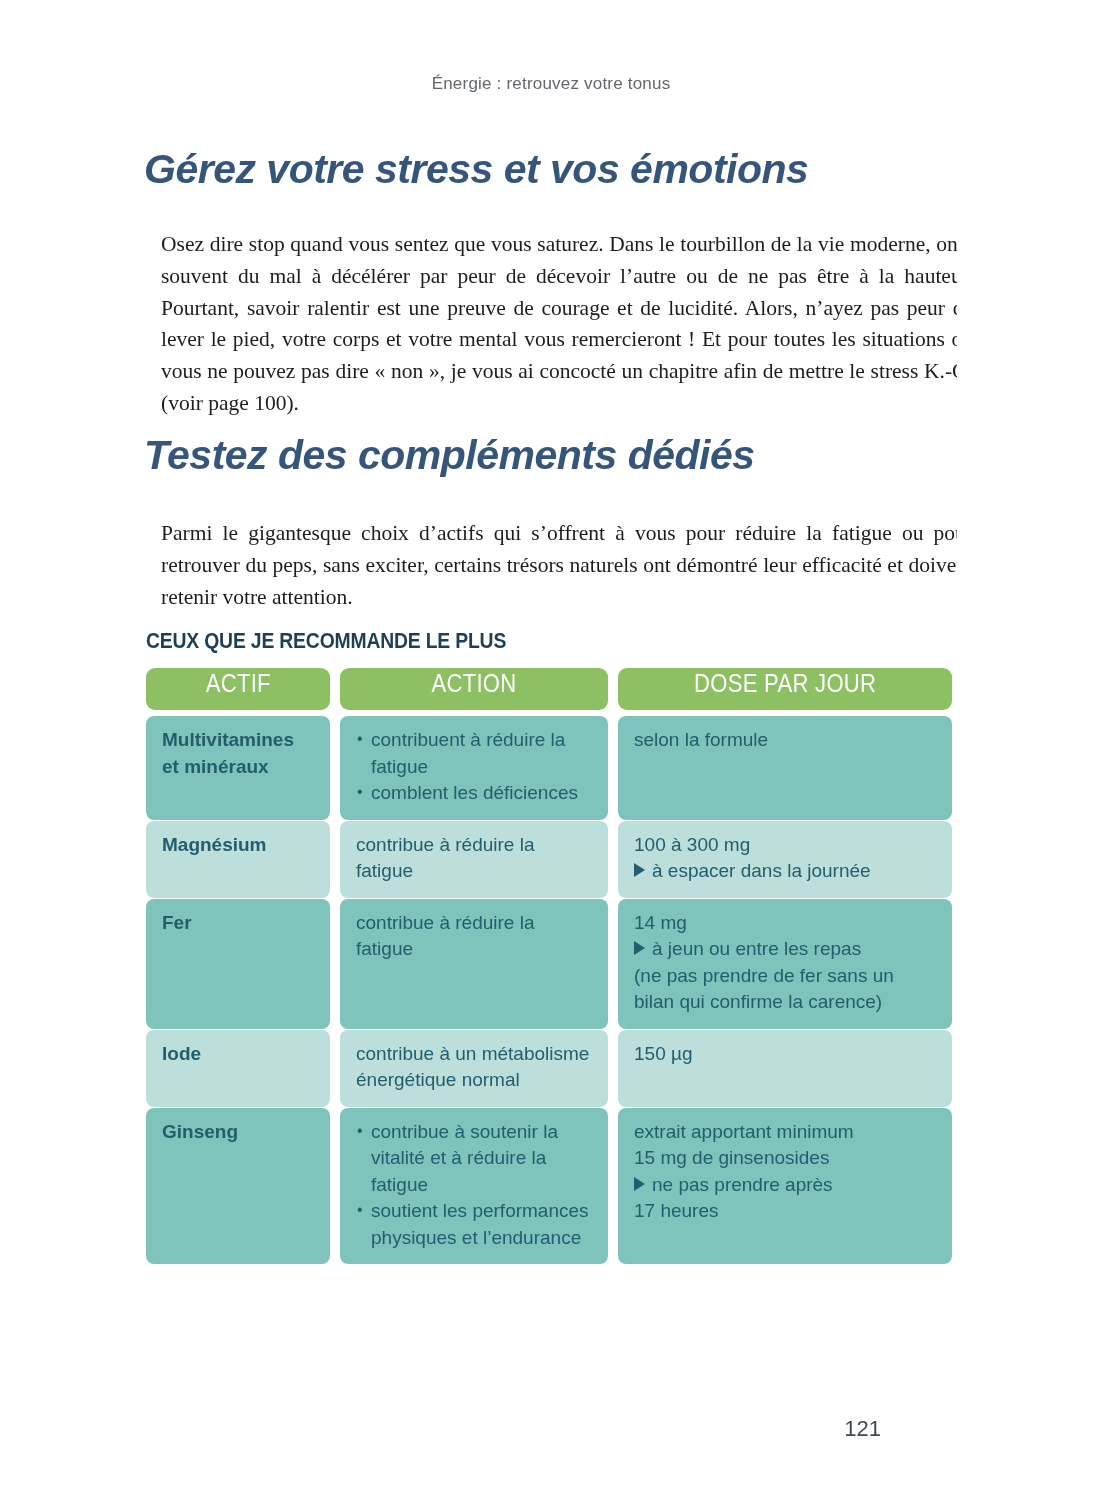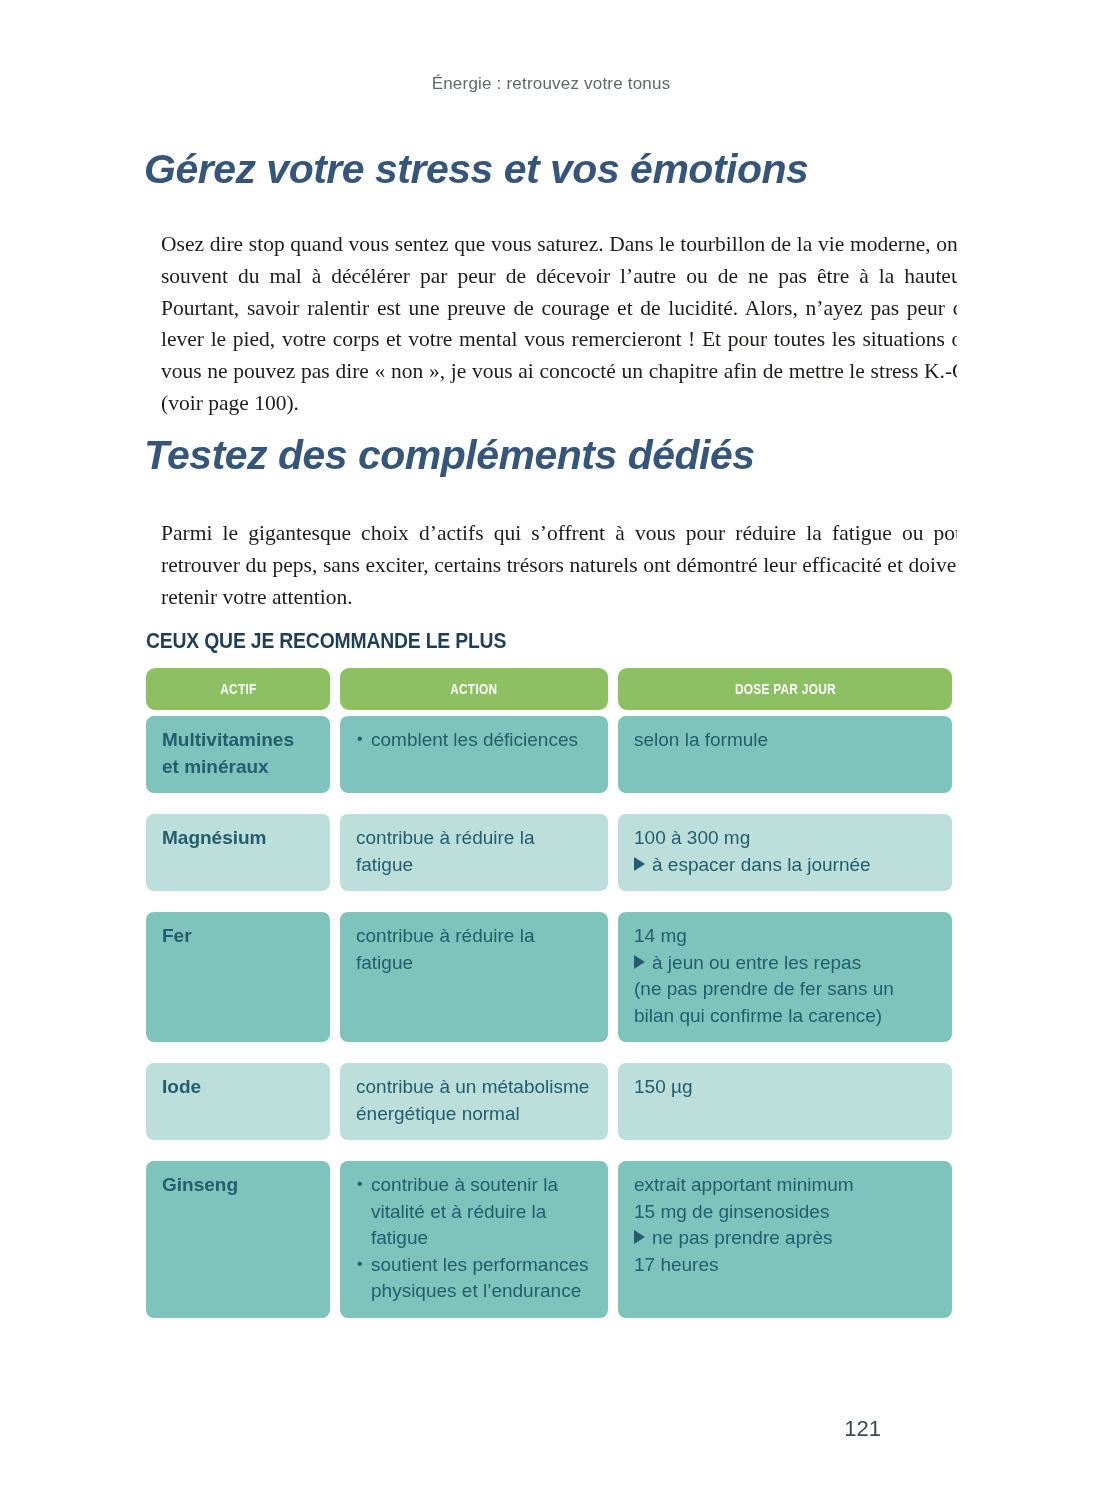--- a/index.html
+++ b/index.html
@@ -23,25 +23,25 @@
   #para-2 { top:503px; }
 
   .table-label { position:absolute; top:629px; left:146px;
     font-size:21.5px; font-weight:bold; letter-spacing:-0.2px;
     color:var(--label-navy,#1f3f57); transform:scaleX(0.9); transform-origin:left center;
     white-space:nowrap; }
 
   .supp-table { position:absolute; top:668px; left:146px; width:806px; }
   .thead, .trow { display:grid; grid-template-columns:184px 268px 334px; column-gap:10px; }
   .th { background:var(--header-green,#8cc063); color:#ffffff; border-radius:9px;
-    height:42px; display:flex; align-items:center; justify-content:center;
-    font-weight:bold; font-size:14px; letter-spacing:0.3px; }
+    height:42px; display:flex; justify-content:center;
+    font-weight:normal; font-size:26px; letter-spacing:0.3px; }
   .th span { transform:scaleX(0.85); white-space:nowrap; }
 
-  .tbody { display:flex; flex-direction:column; gap:21px; margin-top:6px; }
+  .tbody { display:flex; flex-direction:column; gap:1px; margin-top:6px; }
   .trow { align-items:stretch; }
   .trow.dark .cell  { background:var(--row-dark,#7fc4bc); }
   .trow.light .cell { background:var(--row-light,#bcdfdc); }
   .cell { border-radius:8px; box-sizing:border-box; padding:11px 15px 13px 16px;
     font-size:19px; line-height:26.5px; color:var(--cell-text,#235d6e); }
   .cell.actif { font-weight:bold; }
 
   .bullet { position:relative; padding-left:15px; }
   .bullet::before { content:"\2022"; position:absolute; left:1px; top:-1px; font-size:16px; }
 
@@ -80,20 +80,21 @@
         <span>ACTION</span>
       </div>
       <div class="th">
         <span>DOSE PAR JOUR</span>
       </div>
     </div>
     <div class="tbody" id="table-body">
         <div class="trow dark">
           <div class="cell actif">Multivitamines et minéraux</div>
           <div class="cell">
+            <div class="bullet">contribuent à réduire la fatigue</div>
             <div class="bullet">comblent les déficiences</div>
           </div>
           <div class="cell">
             <div class="dose-line">selon la formule</div>
           </div>
         </div>
         <div class="trow light">
           <div class="cell actif">Magnésium</div>
           <div class="cell">contribue à réduire la fatigue</div>
           <div class="cell">

